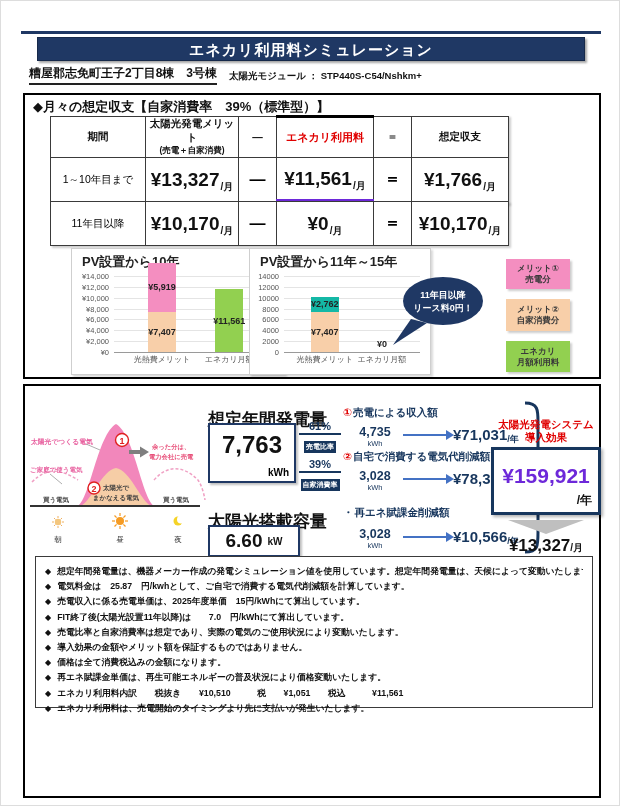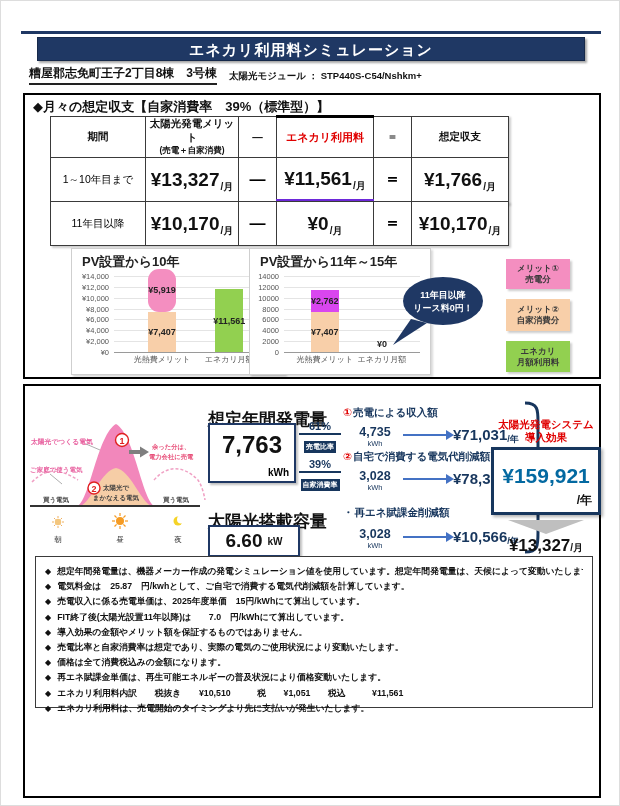--- a/index.html
+++ b/index.html
@@ -76,21 +76,21 @@
   .kwh-block{width:52px;text-align:center;}
   .kwh-val{font-size:12.5px;font-weight:bold;color:#17365d;}
   .kwh-unit{font-size:7.5px;color:#17365d;display:block;margin-top:-1px;}
   .flow-arrow{position:relative;width:44px;height:2px;background:#4472c4;margin:0 6px 0 2px;}
   .flow-arrow:after{content:"";position:absolute;right:-7px;top:-4px;border-left:8px solid #4472c4;border-top:5px solid transparent;border-bottom:5px solid transparent;}
   .amt{font-size:15px;font-weight:bold;color:#17365d;white-space:nowrap;}
   .amt .amt-unit{font-size:9px;position:relative;top:2px;}
 
   .effect-label{position:absolute;width:130px;text-align:center;font-size:10.5px;font-weight:bold;color:#e00000;line-height:13px;}
   .effect-box{position:absolute;width:110px;height:68px;border:3px solid #17365d;background:#fff;box-shadow:2px 2px 3px rgba(0,0,0,.3);}
-  .effect-annual{font-size:21px;font-weight:bold;color:#0369a1;text-align:center;margin-top:14px;}
+  .effect-annual{font-size:21px;font-weight:bold;color:#6d28d9;text-align:center;margin-top:14px;}
   .effect-annual-unit{position:absolute;right:6px;bottom:3px;font-size:12px;font-weight:bold;color:#111;}
   .down-tri{position:absolute;width:0;height:0;border-left:38px solid transparent;border-right:38px solid transparent;border-top:14px solid #bfbfbf;}
   .effect-monthly{position:absolute;width:130px;text-align:center;}
   .effect-monthly .inner{display:inline-block;border-bottom:2px solid #3a3a3a;padding:0 6px 1px 6px;font-weight:bold;color:#111;white-space:nowrap;}
   .effect-monthly .m-val{font-size:17px;}
   .effect-monthly .m-unit{font-size:10px;}
 
   .footnote-box{position:absolute;left:10px;top:170px;width:558px;height:152px;border:1.5px solid #3a3a3a;padding:7px 9px;background:#fff;}
   .footnote-box ul{margin:0;padding:0;list-style:none;}
   .footnote-box li{font-size:8.8px;color:#111;font-weight:bold;line-height:15.2px;white-space:nowrap;overflow:hidden;}
@@ -182,21 +182,21 @@
             <div class="gridline" style="top: 0px;"></div>
             <div class="gridline" style="top: 10.8571px;"></div>
             <div class="gridline" style="top: 21.7143px;"></div>
             <div class="gridline" style="top: 32.5714px;"></div>
             <div class="gridline" style="top: 43.4286px;"></div>
             <div class="gridline" style="top: 54.2857px;"></div>
             <div class="gridline" style="top: 65.1429px;"></div>
             <div class="gridline baseline" style="top: 76px;"></div>
             <div class="bar-col" style="left: 30%;">
               <div class="seg" style="height: 40.2094px; background: rgb(248, 207, 169);">¥7,407</div>
-              <div class="seg" style="height: 43px; background: rgb(244, 142, 192); border-radius: 11px;">¥5,919</div>
+              <div class="seg" style="height: 49px; background: rgb(244, 142, 192);">¥5,919</div>
             </div>
             <div class="bar-col" style="left: 72%;">
               <div class="seg" style="height: 62.7597px; background: rgb(146, 208, 80);">¥11,561</div>
             </div>
           </div>
         </div>
       <div class="cats">
           <div class="cat-label" style="left: 30%;">光熱費メリット</div>
           <div class="cat-label" style="left: 72%;">エネカリ月額</div>
         </div>
@@ -218,21 +218,21 @@
             <div class="gridline" style="top: 0px;"></div>
             <div class="gridline" style="top: 10.8571px;"></div>
             <div class="gridline" style="top: 21.7143px;"></div>
             <div class="gridline" style="top: 32.5714px;"></div>
             <div class="gridline" style="top: 43.4286px;"></div>
             <div class="gridline" style="top: 54.2857px;"></div>
             <div class="gridline" style="top: 65.1429px;"></div>
             <div class="gridline baseline" style="top: 76px;"></div>
             <div class="bar-col" style="left: 30%;">
               <div class="seg" style="height: 40.2094px; background: rgb(248, 207, 169);">¥7,407</div>
-              <div class="seg" style="height: 22px; background: #d946ef;">¥2,762</div>
+              <div class="seg" style="height: 15px; background: #14b8a6;">¥2,762</div>
             </div>
             <div class="bar-col" style="left: 72%;">
               <div class="zero-label">¥0</div>
             </div>
           </div>
         </div>
       <div class="cats">
           <div class="cat-label" style="left: 30%;">光熱費メリット</div>
           <div class="cat-label" style="left: 72%;">エネカリ月額</div>
         </div>
@@ -373,22 +373,22 @@
     <div class="effect-monthly" style="left:456px;top:150px;">
       <span class="inner"><span class="m-val">¥13,327</span><span class="m-unit">/月</span></span>
     </div>
 
     <div class="footnote-box">
       <ul>
         <li><span class="fb">◆</span><span>想定年間発電量は、機器メーカー作成の発電シミュレーション値を使用しています。想定年間発電量は、天候によって変動いたします。</span></li>
         <li><span class="fb">◆</span><span>電気料金は　25.87　円/kwhとして、ご自宅で消費する電気代削減額を計算しています。</span></li>
         <li><span class="fb">◆</span><span>売電収入に係る売電単価は、2025年度単価　15円/kWhにて算出しています。</span></li>
         <li><span class="fb">◆</span><span>FIT終了後(太陽光設置11年以降)は　　7.0　円/kWhにて算出しています。</span></li>
+        <li><span class="fb">◆</span><span>売電比率と自家消費率は想定であり、実際の電気のご使用状況により変動いたします。</span></li>
         <li><span class="fb">◆</span><span>導入効果の金額やメリット額を保証するものではありません。</span></li>
-        <li><span class="fb">◆</span><span>売電比率と自家消費率は想定であり、実際の電気のご使用状況により変動いたします。</span></li>
         <li><span class="fb">◆</span><span>価格は全て消費税込みの金額になります。</span></li>
         <li><span class="fb">◆</span><span>再エネ賦課金単価は、再生可能エネルギーの普及状況により価格変動いたします。</span></li>
         <li><span class="fb">◆</span><span>エネカリ利用料内訳　　税抜き　　¥10,510　　　税　　¥1,051　　税込　　　¥11,561</span></li>
         <li><span class="fb">◆</span><span>エネカリ利用料は、売電開始のタイミングより先に支払いが発生いたします。</span></li>
       </ul>
     </div>
   </div>
 </div>
 
 </body></html>

